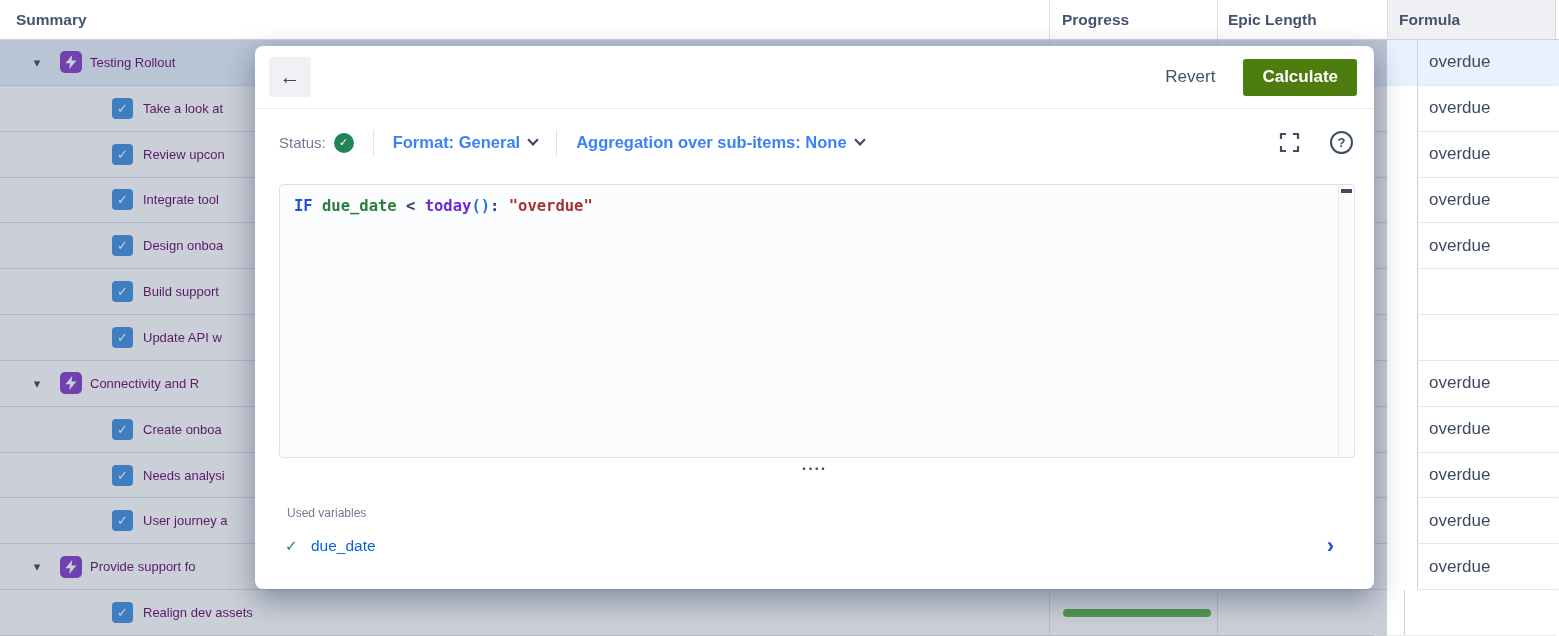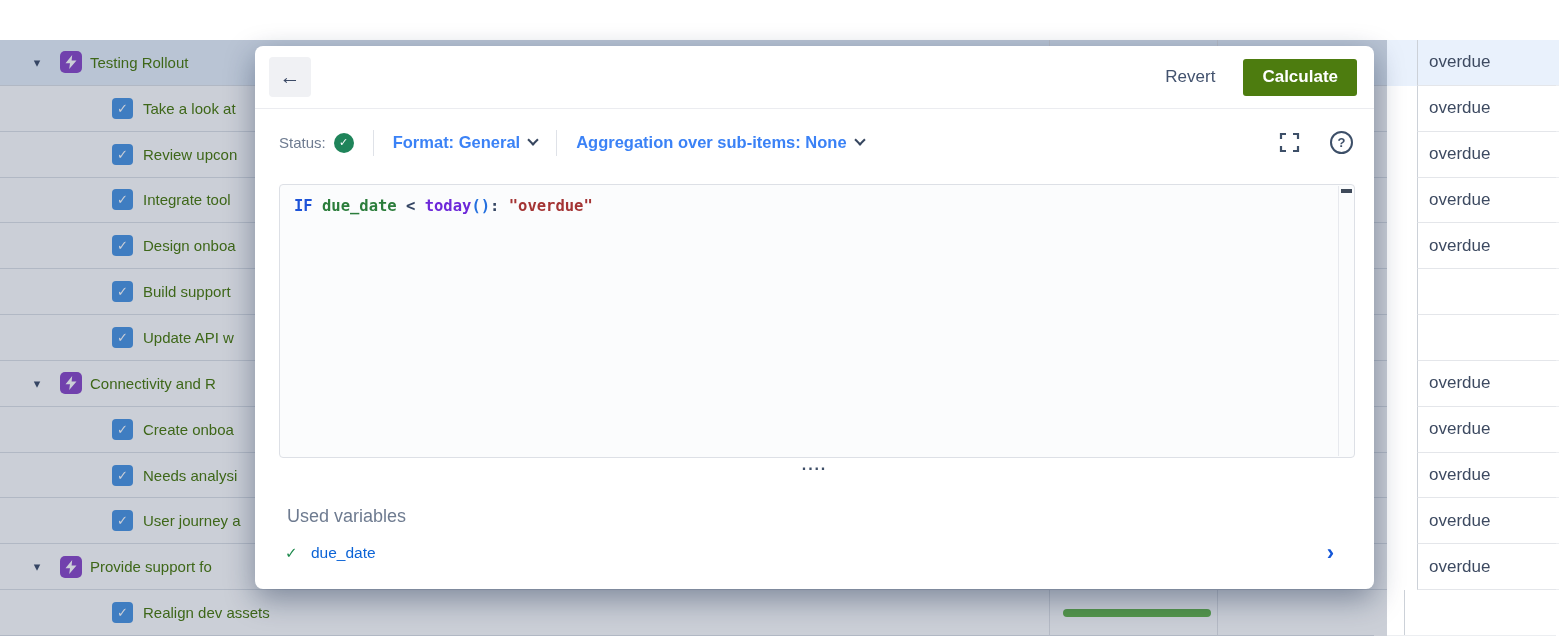--- a/index.html
+++ b/index.html
@@ -33,21 +33,21 @@
   .filler-cell { border-bottom:1px solid #eceef1; }
 
   .summary-cell.epic { padding-left:30px; }
   .summary-cell.task { padding-left:112px; }
   .expander { font-size:13px; color:#42526e; width:14px; margin-right:16px; text-align:center; }
   .epic-icon { width:22px; height:22px; border-radius:5px; background:#8D4BCA;
                display:flex; align-items:center; justify-content:center; margin-right:8px; flex:0 0 auto; }
   .checkbox { width:21px; height:21px; border-radius:4px; background:#4E97E3; color:#fff;
               display:flex; align-items:center; justify-content:center; margin-right:10px;
               font-size:13px; font-weight:bold; flex:0 0 auto; }
-  .row-label { font-size:15px; color:#4d7c0f; }
+  .row-label { font-size:13px; color:#701a75; }
   .progress-bar { width:148px; height:8px; border-radius:4px; background:#68B74E; }
 
   
   .dim-overlay { position:absolute; left:0; top:40px; width:1387px; height:596px;
                  background:rgba(9,30,66,0.21); z-index:5; }
 
   
   .dialog { position:absolute; left:255px; top:46px; width:1119px; height:543px; background:#fff;
             border-radius:8px; box-shadow:0 10px 30px rgba(9,30,66,.4); z-index:10; }
   .dlg-header { height:62px; display:flex; align-items:center; padding:0 17px 0 14px; }
@@ -88,32 +88,40 @@
   .tok-operator { color:#344563; }
   .tok-function { color:#6d28d9; }
   .tok-paren { color:#2470DF; }
   .tok-string { color:#A43434; }
   .editor-scrollbar { position:absolute; top:1px; right:1px; bottom:1px; width:15px;
                       border-left:1px solid #e7e9ee; }
   .scroll-thumb { position:absolute; top:3px; left:2px; width:11px; height:4px; background:#3f4a5a; }
 
   .resize-handle { text-align:center; margin-top:4px; height:20px; color:#3f4f68;
                    font-size:16px; font-weight:bold; letter-spacing:1px; line-height:14px; cursor:ns-resize; }
-  .used-vars-label { margin:24px 0 0 32px; font-size:18px; color:#6e7b90; }
+  .used-vars-label { margin:24px 0 0 32px; font-size:12px; color:#6e7b90; }
   .vars-list { margin:14px 0 0 30px; }
   .var-row { display:flex; align-items:center; height:24px; }
   .var-check { color:#1e8a4d; font-weight:bold; font-size:15px; width:20px; }
   .var-name { font-size:15.5px; color:#0b63d6; margin-left:6px; cursor:pointer; }
   .var-chevron { margin-right:40px; color:#1457d8; font-size:22px; font-weight:bold; line-height:20px; cursor:pointer; }
 </style>
 </head>
 <body>
 
 <div class="screen">
 
+  <div class="grid-header">
+    <div class="hcell h-summary">Summary</div>
+    <div class="hcell h-progress">Progress</div>
+    <div class="hcell h-epiclen">Epic Length</div>
+    <div class="hcell h-strip"></div>
+    <div class="hcell h-formula">Formula</div>
+    <div class="hcell"></div>
+  </div>
 
   <div class="grid-body" id="grid-body">
       <div class="grid-row selected">
         <div class="cell summary-cell epic">
           <span class="expander">▾</span>
           <span class="epic-icon">
             <svg width="12" height="14" viewBox="0 0 12 14">
               <path d="M7.2 0 L0.5 8.2 H5 L4.2 14 L11.5 5.6 H6.6 Z" fill="#ffffff"></path>
             </svg>
           </span>

